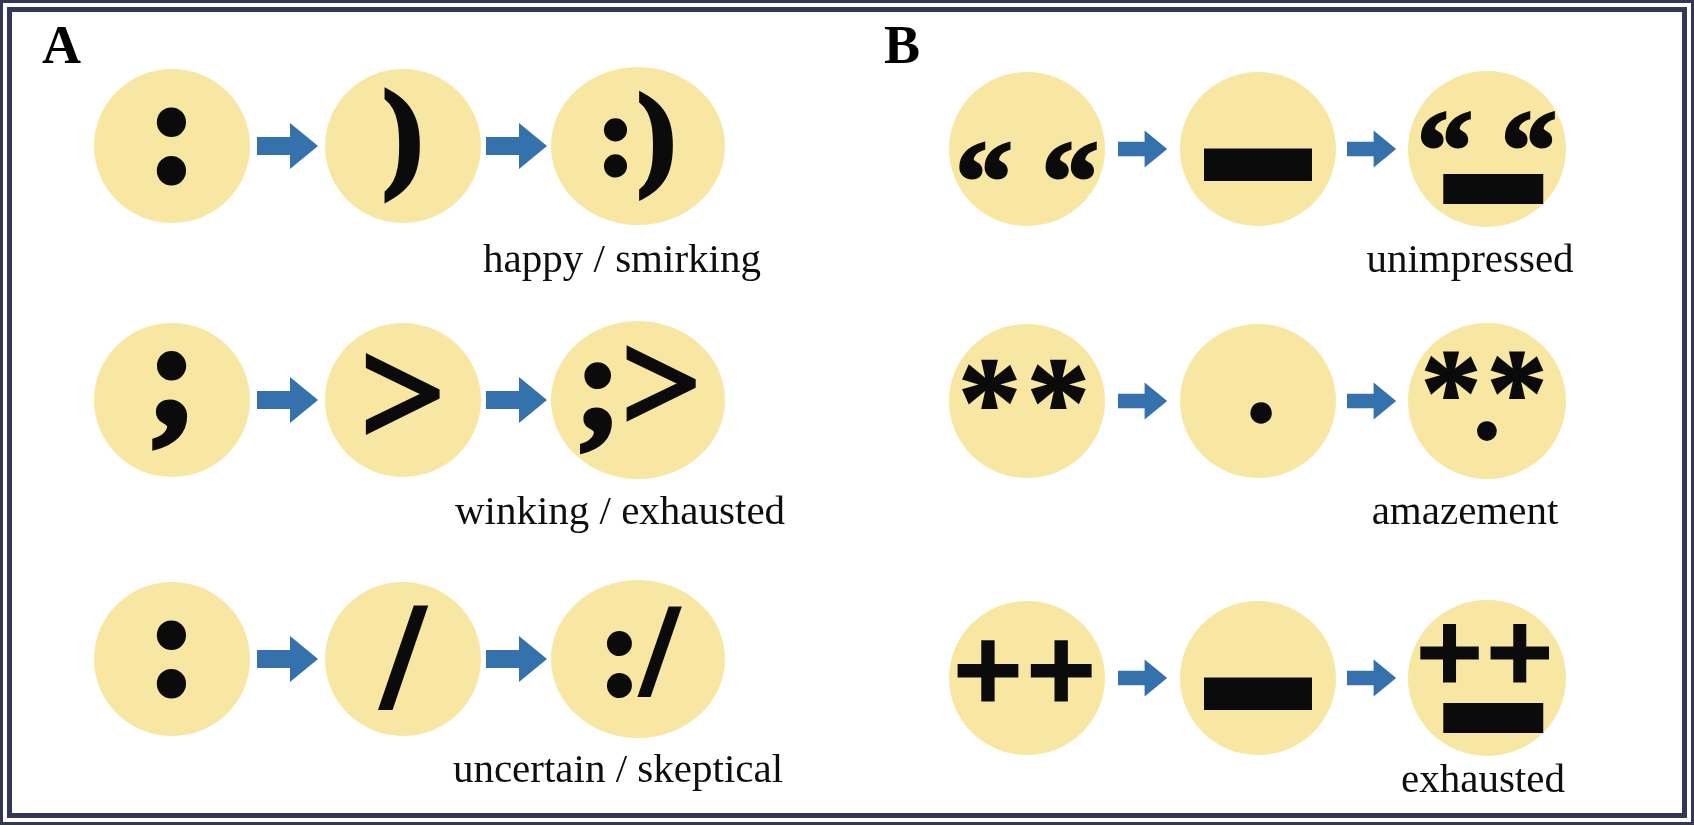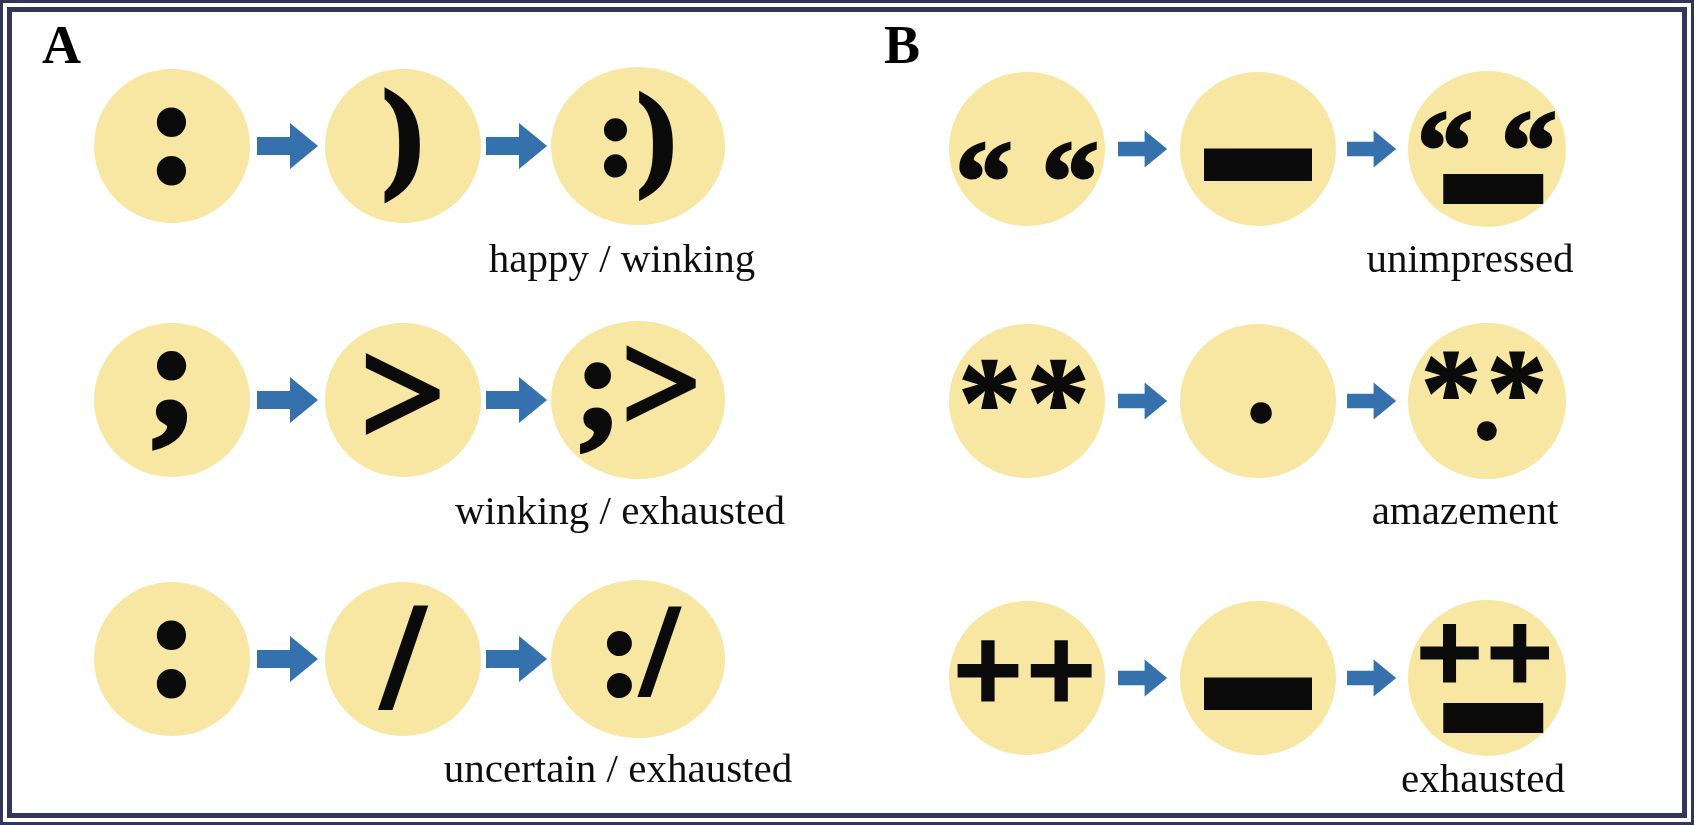--- a/index.html
+++ b/index.html
@@ -94,21 +94,21 @@
     <span class="gl t-paren">)</span>
   </div>
   <div class="arrow aarx2 aary1">
     <svg width="62" height="52" viewBox="0 0 62 52">
         <polygon class="arrow-fill" points="0,17 33,17 33,3 61,26 33,49 33,35 0,35"></polygon>
       </svg>
   </div>
   <div class="circle big ax3 ay1">
     <span class="gl t-colonparen">:)</span>
   </div>
-  <div class="cap capA1">happy / winking</div>
+  <div class="cap capA1">happy / smirking</div>
 
   <div class="circle ax1 ay2">
     <span class="gl t-semi">;</span>
   </div>
   <div class="arrow aarx1 aary2">
     <svg width="62" height="52" viewBox="0 0 62 52">
         <polygon class="arrow-fill" points="0,17 33,17 33,3 61,26 33,49 33,35 0,35"></polygon>
       </svg>
   </div>
   <div class="circle ax2 ay2">
@@ -136,21 +136,21 @@
     <span class="gl t-slash">/</span>
   </div>
   <div class="arrow aarx2 aary3">
     <svg width="62" height="52" viewBox="0 0 62 52">
         <polygon class="arrow-fill" points="0,17 33,17 33,3 61,26 33,49 33,35 0,35"></polygon>
       </svg>
   </div>
   <div class="circle big ax3 ay3">
     <span class="gl t-colonslash">:/</span>
   </div>
-  <div class="cap capA3">uncertain / exhausted</div>
+  <div class="cap capA3">uncertain / skeptical</div>
 
   <div class="circle bx1 by1">
     <span class="gl t-quotes">“ “</span>
   </div>
   <div class="arrow barx1 bary1">
     <svg width="50" height="44" viewBox="0 0 62 52">
         <polygon class="arrow-fill" points="0,17 33,17 33,3 61,26 33,49 33,35 0,35"></polygon>
       </svg>
   </div>
   <div class="circle bx2 by1">

